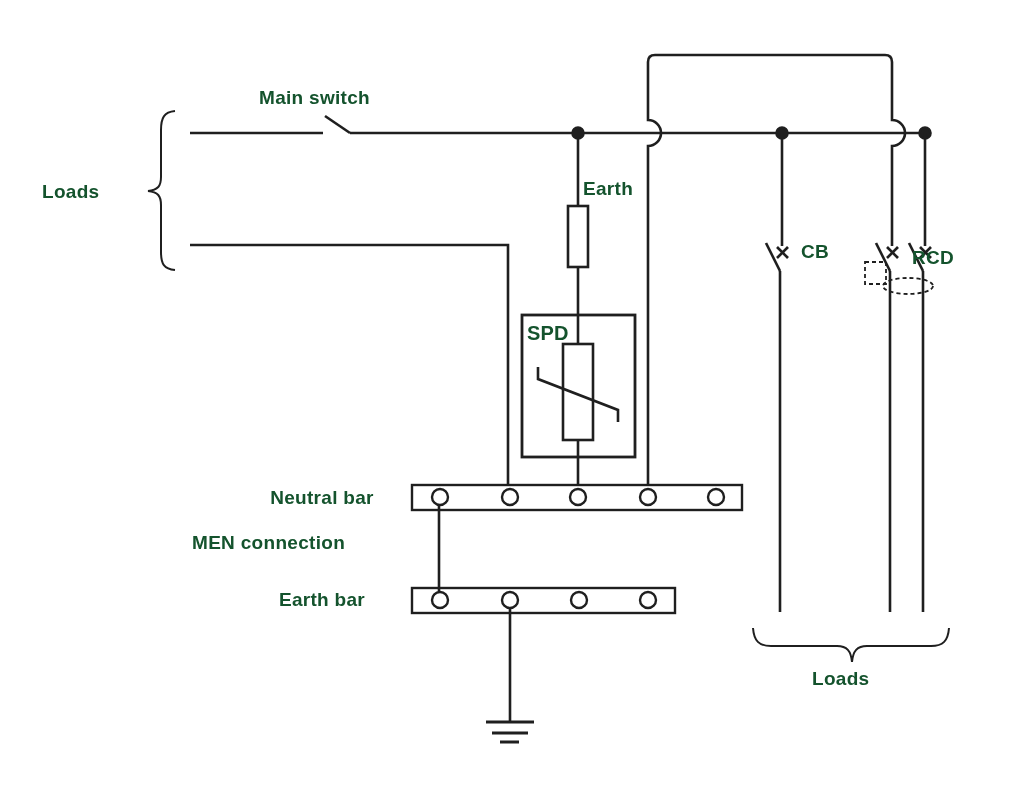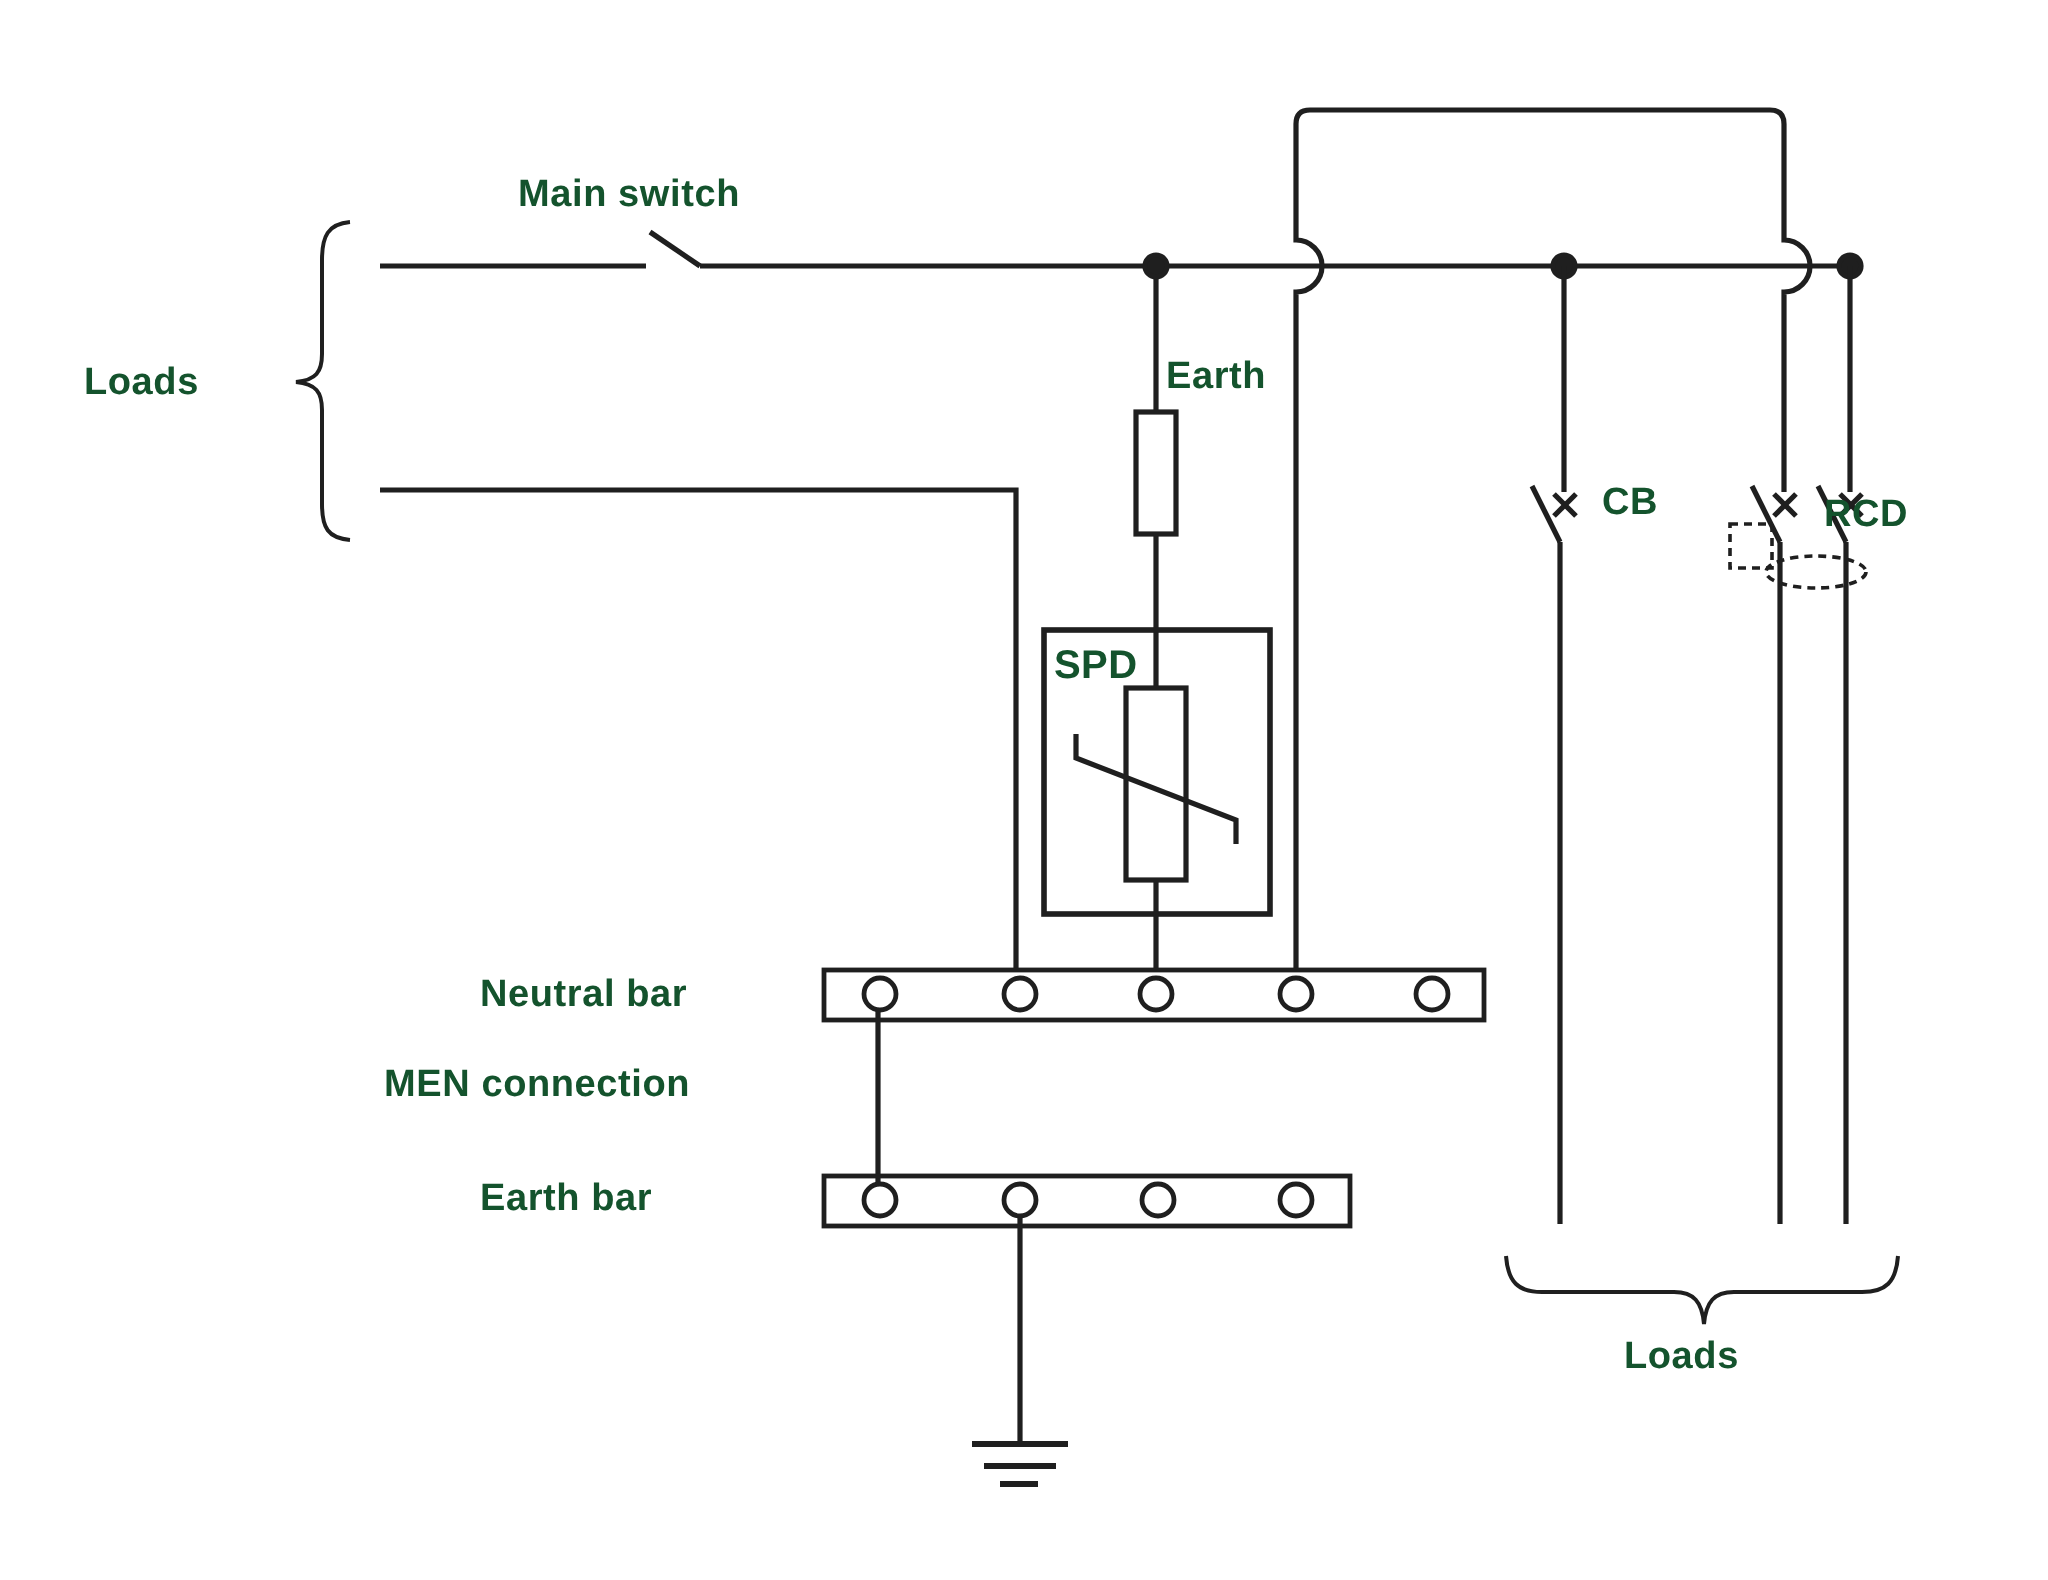--- a/index.html
+++ b/index.html
@@ -13,21 +13,21 @@
   #schematic{position:absolute;left:0;top:0;}
   .lbl{
     position:absolute;
     font-weight:bold;
     font-size:19px;
     color:#14532d;
     white-space:nowrap;
     letter-spacing:0.3px;
   }
   .lbl.small{font-size:20px;letter-spacing:0.2px;}
-  .lbl.right{text-align:left;}
+  .lbl.right{text-align:center;}
   .lbl.wrap{white-space:normal;line-height:1.5;}
 </style>
 </head>
 <body>
 
 <div id="canvas">
 
   <svg id="schematic" width="1024" height="790" viewBox="0 0 1024 790">
     <g fill="none" stroke="#1f1f1f" stroke-width="2.6" stroke-linecap="butt">
 

